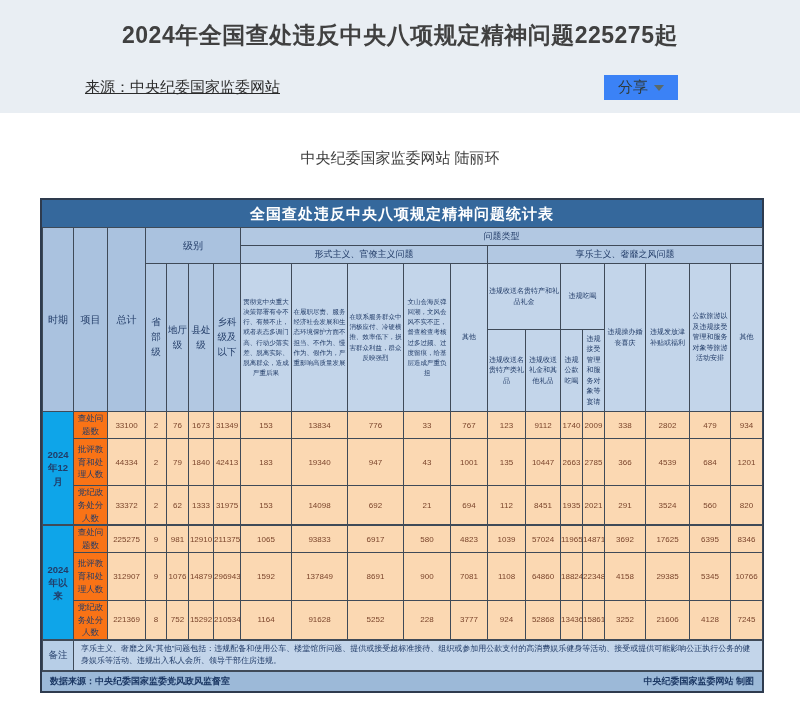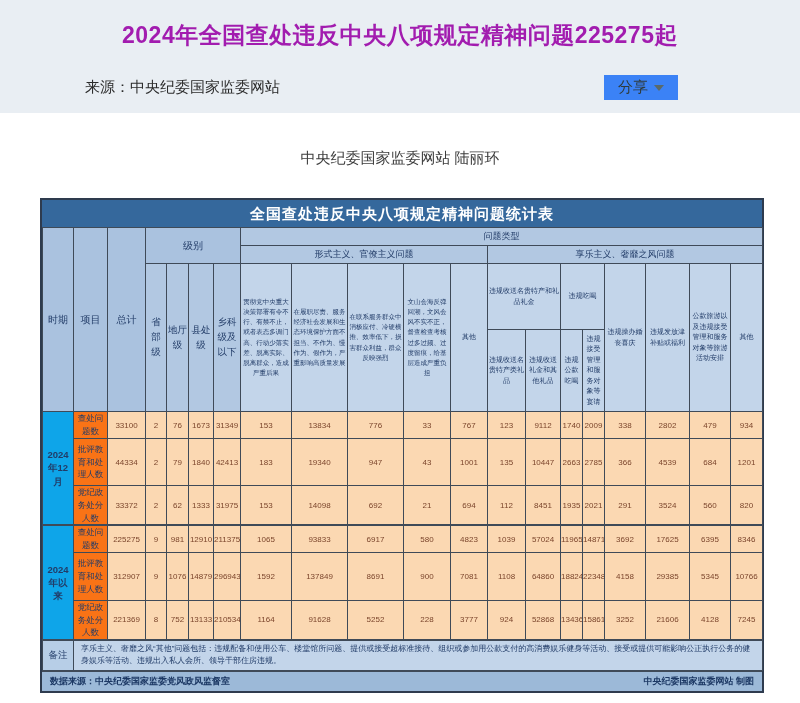--- a/index.html
+++ b/index.html
@@ -4,28 +4,28 @@
 <style>
   html,body { margin:0; padding:0; }
   body {
     width:800px; height:703px; background:#ffffff;
     font-family:"Liberation Sans","DejaVu Sans",sans-serif;
     -webkit-font-smoothing:antialiased;
   }
   
   .top-band { background:#e9eef3; height:112px; padding-top:1px; }
   .article-title {
-    margin-top:19px; text-align:center; color:#a21caf;
+    margin-top:19px; text-align:center; color:#404040;
     font-size:23px; font-weight:bold; letter-spacing:0.5px;
   }
   .meta-row {
     display:flex; align-items:center; margin:24px 0 0 85px;
     font-size:15px; color:#2b2b2b;
   }
-  .meta-item { display:flex; align-items:flex-start; }
+  .meta-item { display:flex; align-items:flex-start;text-decoration:underline; }
   .meta-gap { margin-left:58px; }
   .share-btn {
     margin-left:auto; margin-right:122px; display:flex; align-items:center;
     background:#3b82f6; padding:3px 14px; cursor:pointer; color:#2f3b3b;
   }
   .caret {
     width:0; height:0; margin-left:6px;
     border-left:5px solid transparent; border-right:5px solid transparent;
     border-top:6px solid #5a6a6a;
   }
@@ -255,21 +255,21 @@
           <td class="val">4158</td>
           <td class="val">29385</td>
           <td class="val">5345</td>
           <td class="val">10766</td>
         </tr>
     <tr class="r6">
       <th class="rowlab">党纪政务处分人数</th>
     <td class="val">221369</td>
           <td class="val">8</td>
           <td class="val">752</td>
-          <td class="val">13133</td>
+          <td class="val">15292</td>
           <td class="val">210534</td>
           <td class="val">1164</td>
           <td class="val">91628</td>
           <td class="val">5252</td>
           <td class="val">228</td>
           <td class="val">3777</td>
           <td class="val">924</td>
           <td class="val">52868</td>
           <td class="val">13436</td>
           <td class="val">15861</td>

